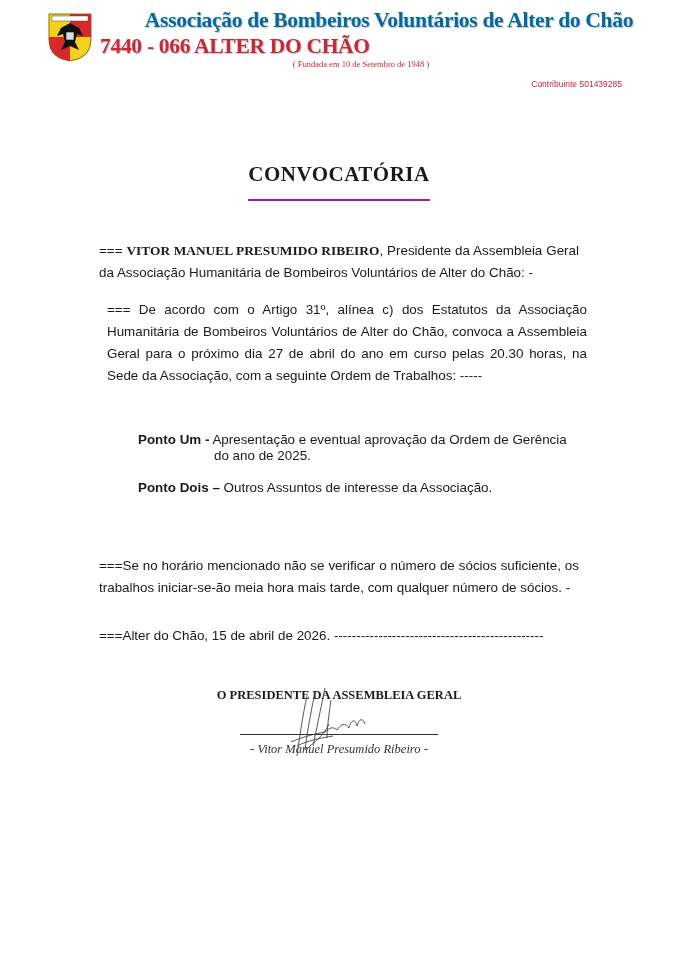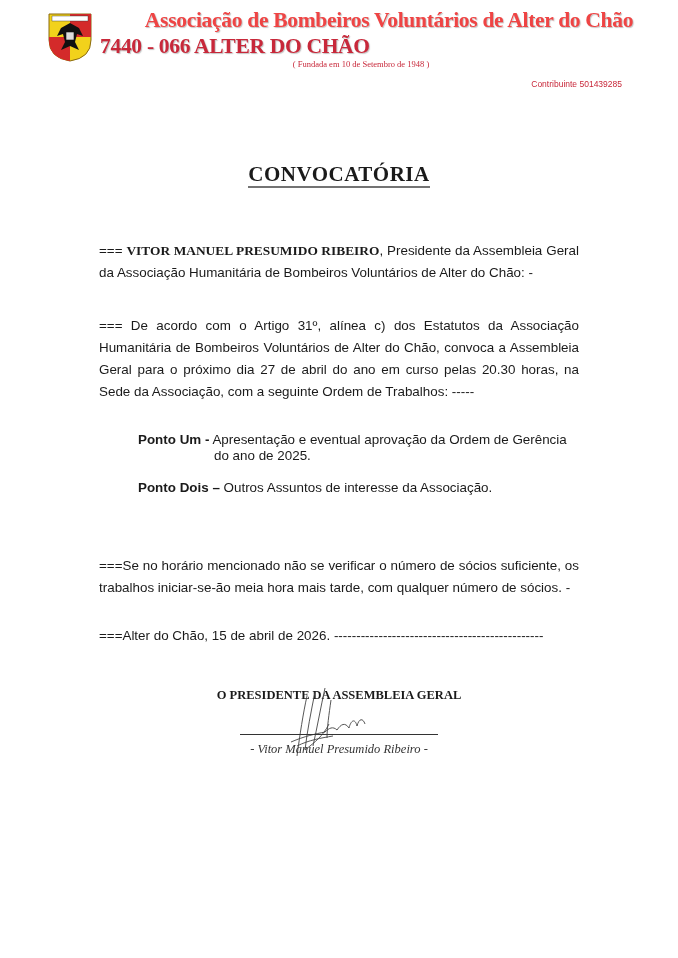--- a/index.html
+++ b/index.html
@@ -1,28 +1,28 @@
 <!DOCTYPE html>
 <html><head>
 <meta charset="utf-8">
 <style>
   html, body { margin:0; padding:0; background:#ffffff; }
   body { width:678px; height:958px; position:relative; overflow:hidden; font-family:"Liberation Sans", sans-serif; color:#1a1a1a; }
   .abs { position:absolute; }
   .logo { left:47px; top:12px; width:46px; height:50px; }
-  .hdr-title { left:100px; top:8px; width:578px; text-align:center; font-family:"Liberation Serif", serif; font-weight:bold; color:#ef4444; font-size:21.5px; letter-spacing:-0.3px; text-shadow:1px 1px 1px rgba(120,120,120,0.45); white-space:nowrap; }
+  .hdr-title { left:100px; top:8px; width:578px; text-align:center; font-family:"Liberation Serif", serif; font-weight:bold; color:#0369a1; font-size:21.5px; letter-spacing:-0.3px; text-shadow:1px 1px 1px rgba(120,120,120,0.45); white-space:nowrap; }
   .hdr-addr { left:100px; top:34px; width:568px; text-align:left; font-family:"Liberation Serif", serif; font-weight:bold; color:#c8283a; font-size:21.5px; letter-spacing:-0.3px; text-shadow:1px 1px 1px rgba(120,120,120,0.45); white-space:nowrap; }
   .hdr-founded { left:100px; top:59px; width:522px; text-align:center; font-family:"Liberation Serif", serif; color:#c8283a; font-size:8.5px; }
   .hdr-tax { left:100px; top:79px; width:522px; text-align:right; color:#c8283a; font-size:8.5px; font-weight:normal; }
   .doc-title { left:0; top:162px; width:678px; text-align:center; font-family:"Liberation Serif", serif; font-weight:bold; font-size:21px; letter-spacing:0.5px; }
-  .doc-title span { border-bottom:2px solid #737373; padding-bottom:0px; }
+  .doc-title span { border-bottom:2px solid #a21caf; padding-bottom:13px; }
   .para { left:99px; width:480px; font-size:13.4px; line-height:22px; }
   .justify { text-align:justify; text-align-last:left; }
   .p1 { top:240px; }
-  .p2 { top:315px; }
+  .p2 { top:299px;margin-left:8px; }
   .agenda { left:138px; width:450px; font-size:13.4px; line-height:16px; }
   .a1 { top:432px; }
   .a2 { top:480px; }
   .a-label { font-weight:bold; }
   .a1-cont { padding-left:76px; display:block; }
   .p3 { top:555px; }
   .p4 { top:625px; }
   .sig-title { left:0; top:672px; width:678px; text-align:center; font-family:"Liberation Serif", serif; font-weight:bold; font-size:12.5px;margin-top:16px; }
   .sig-line { left:240px; top:734px; width:198px; height:1px; background:#333; }
   .sig-name { left:0; top:742px; width:678px; text-align:center; font-family:"Liberation Serif", serif; font-style:italic; font-size:12.5px; color:#333; }

